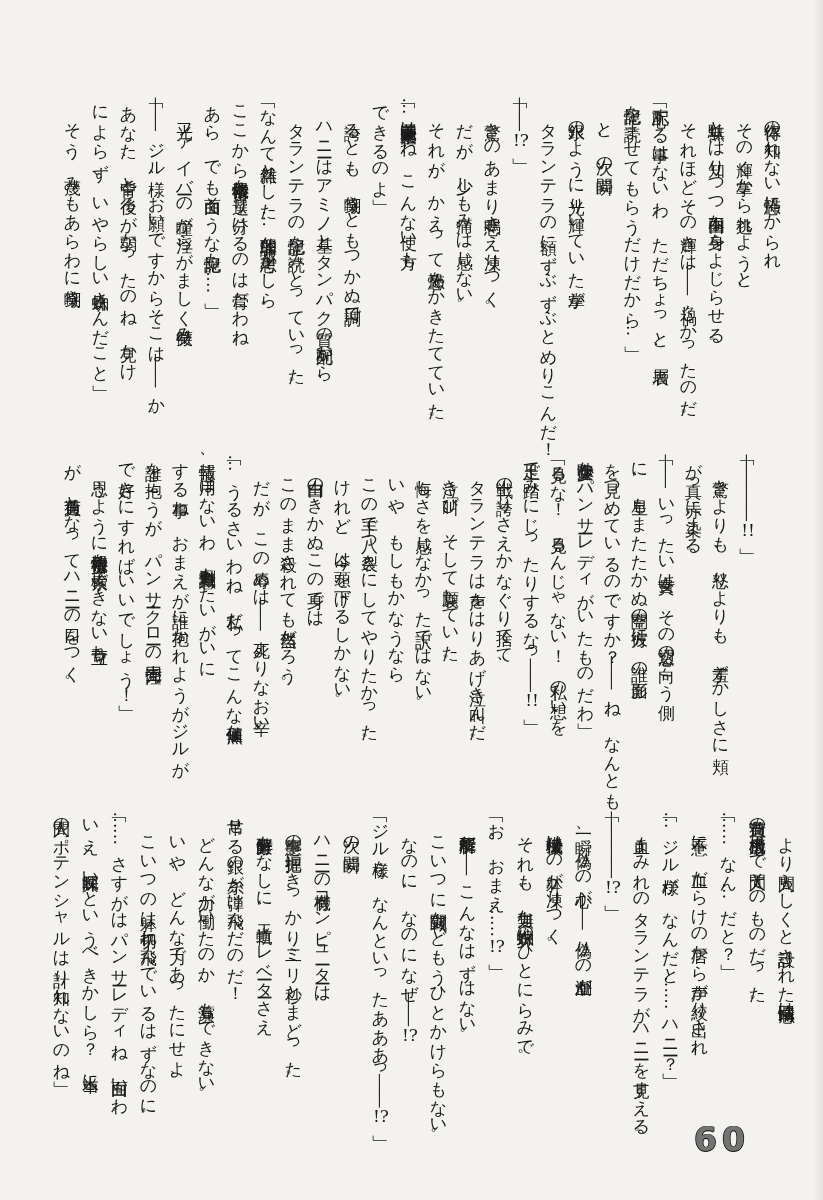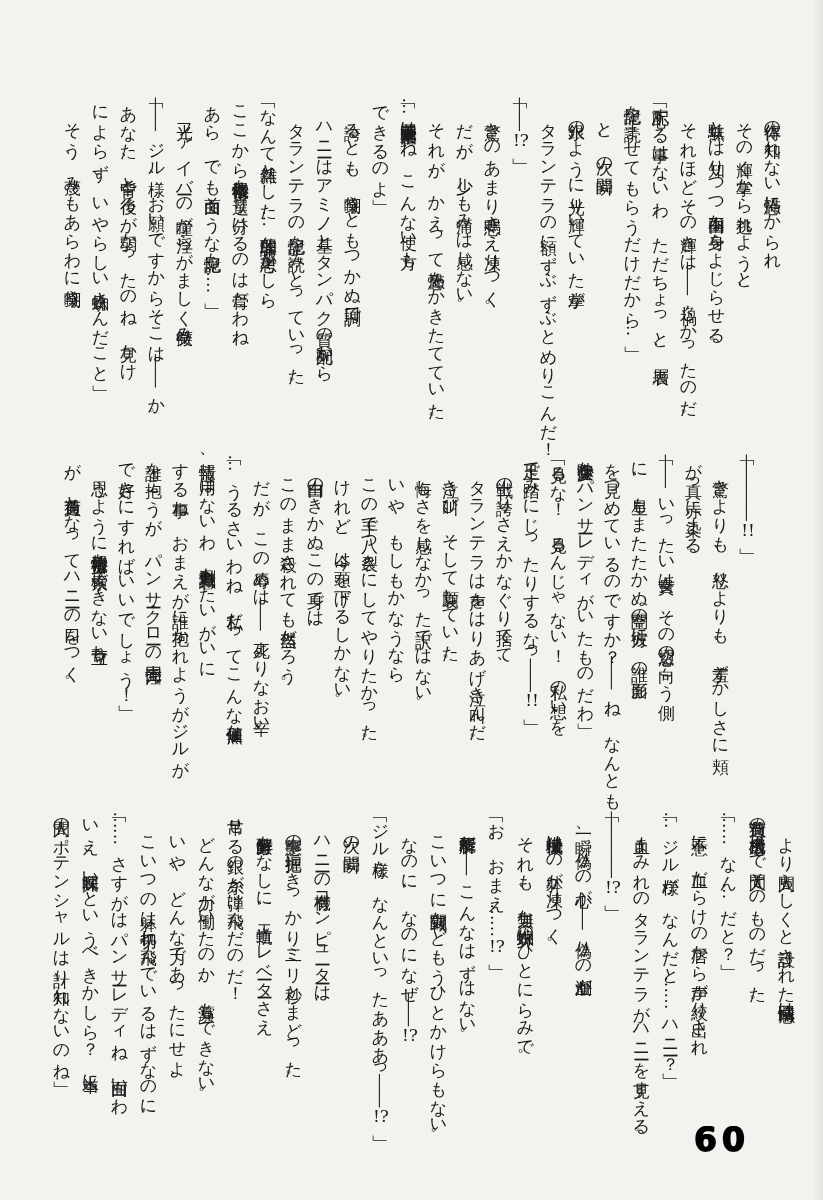--- a/index.html
+++ b/index.html
@@ -40,21 +40,21 @@
   .tcy{ 
     text-combine-upright:all;
   }
   .page-number{
     position:absolute;
     left:694px;top:1120px;
     font-family:"DejaVu Sans", sans-serif;
     font-weight:bold;
     font-size:33px;
     letter-spacing:5px;
-    color:#000000;
+    color:#737373;
     text-shadow:0.7px 0 0 #0d0d0d, -0.7px 0 0 #0d0d0d, 0 0.5px 0 #0d0d0d;
   }
 </style>
 </head>
 <body>
 
 <div class="page">
   <section class="band" id="band-0">
       <div class="line" style="padding-top: 17px;">得体の知れない恐怖にかられ、</div>
       <div class="line" style="padding-top: 17px;">その輝く掌から逃れようと、</div>

